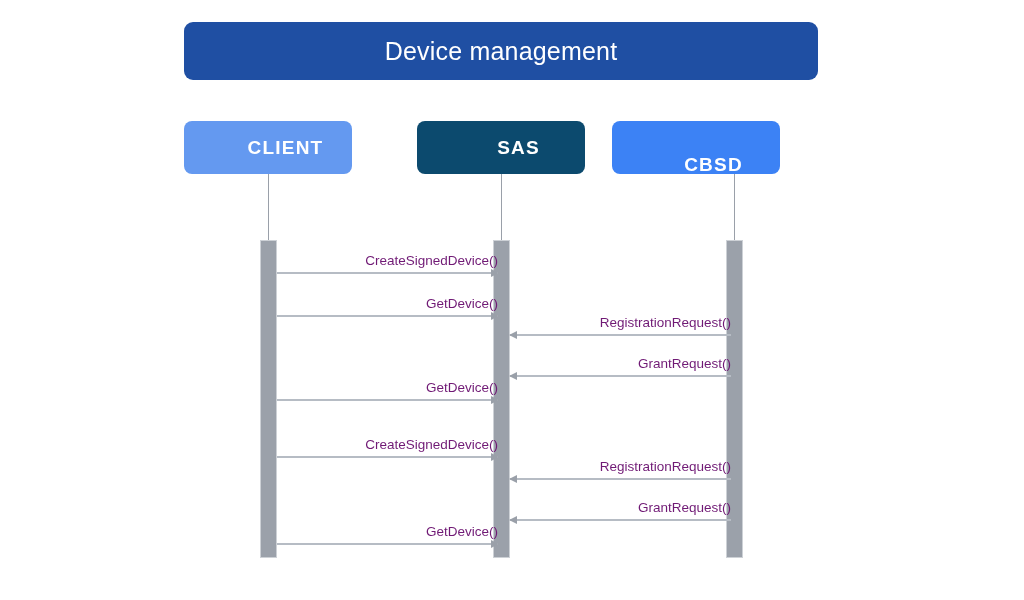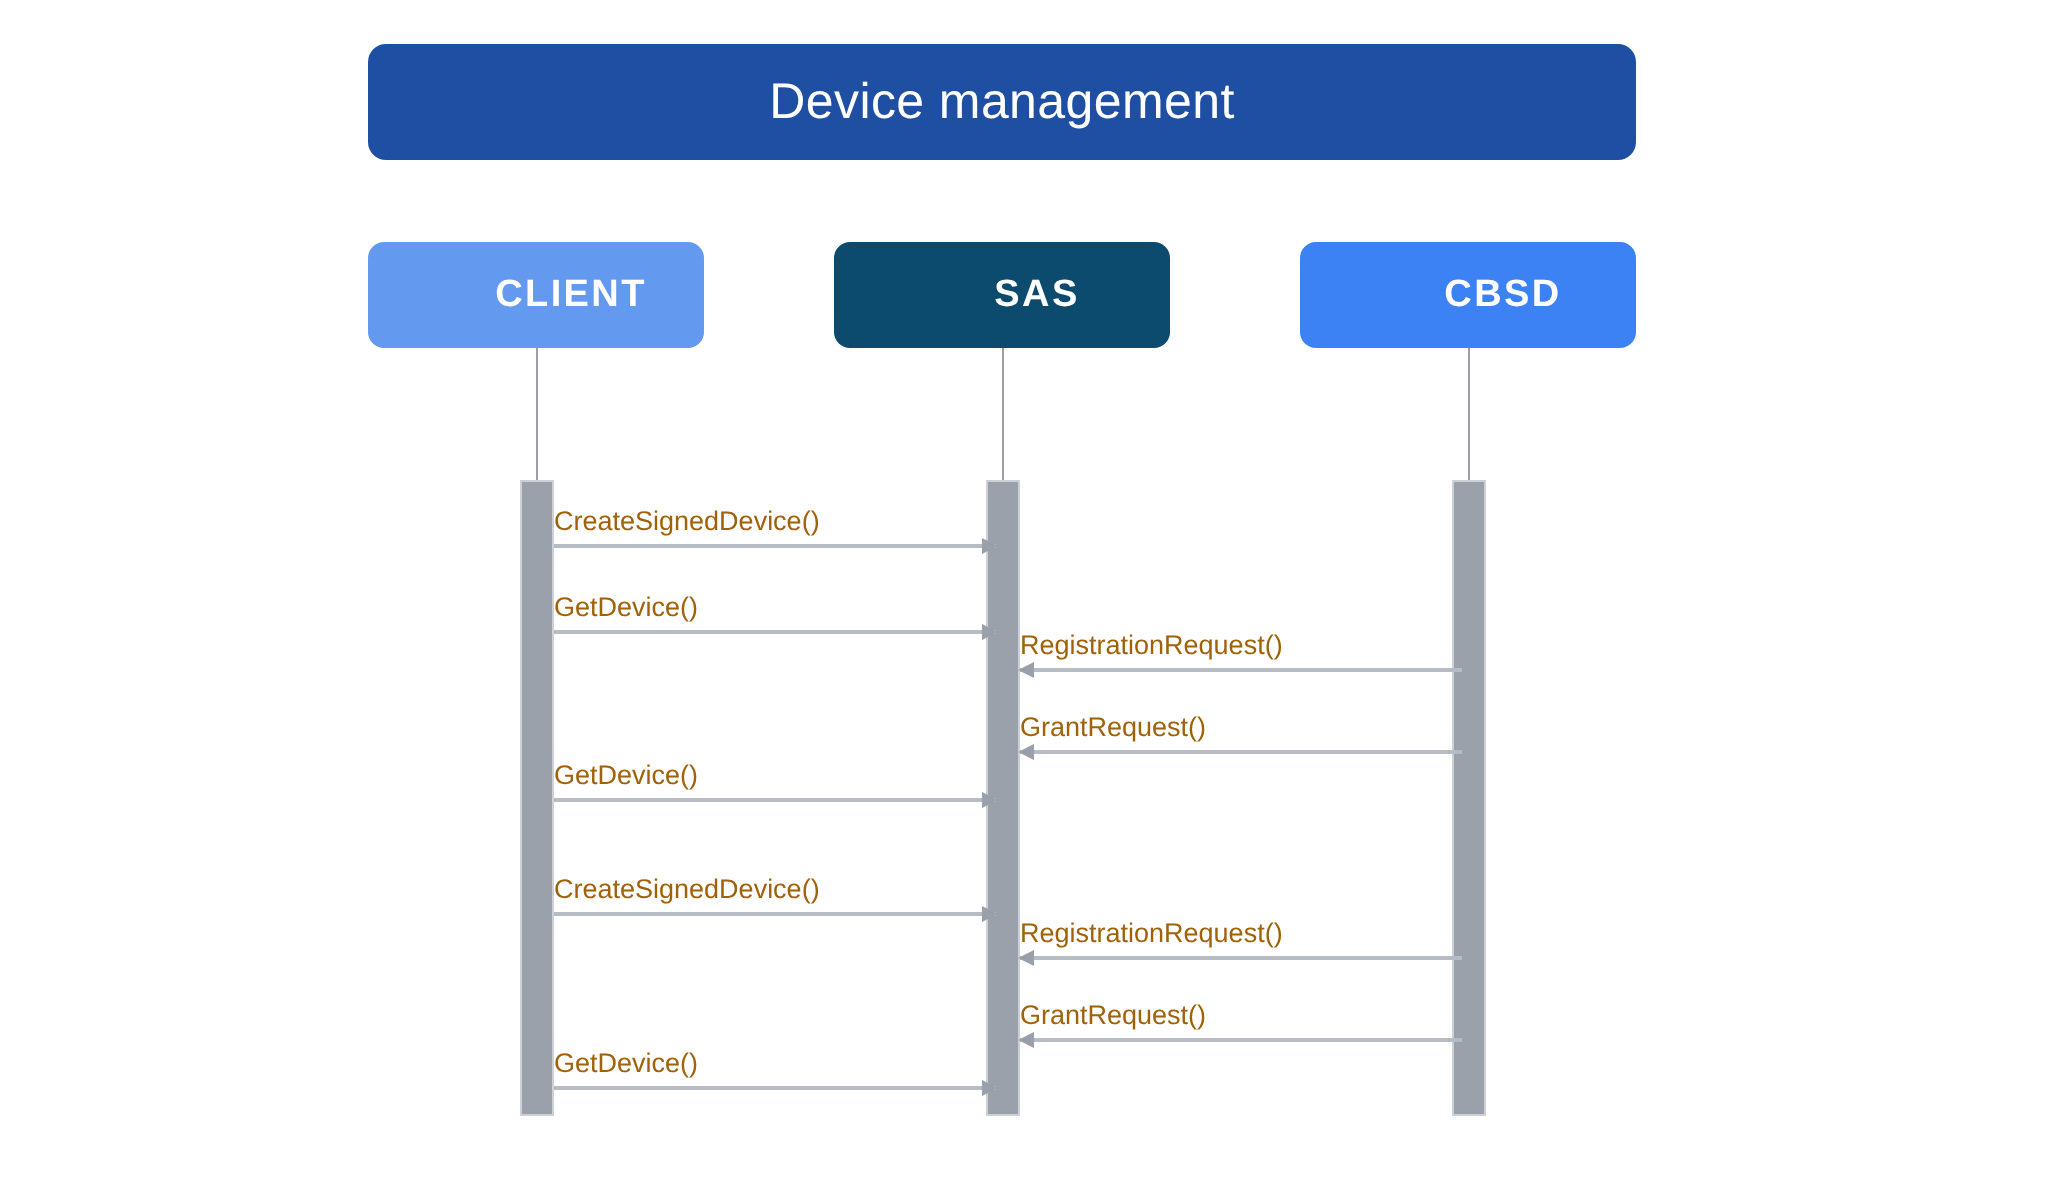--- a/index.html
+++ b/index.html
@@ -105,22 +105,22 @@
   }
   .message.dir-left .msg-head {
     left: -1px;
     border-right: 8px solid #9aa0a9;
   }
   .msg-label {
     position: absolute;
     bottom: 7px;
     left: 0;
     width: 100%;
-    text-align: left;
-    color: #a16207;
+    text-align: right;
+    color: #701a75;
     font-size: 13.5px;
     font-weight: 400;
     line-height: 1;
     white-space: nowrap;
   }
 </style>
 </head>
 <body>
 
 <div id="canvas">
@@ -129,21 +129,21 @@
     <span class="title-banner-text">Device management</span>
   </div>
 
   <div id="participants-layer">
       <div class="participant-box" style="left: 184px; background: rgb(100, 153, 240);">
         <span class="participant-label">CLIENT</span>
       </div>
       <div class="participant-box" style="left: 417px; background: #0c4a6e;">
         <span class="participant-label">SAS</span>
       </div>
-      <div class="participant-box" style="left: 650px; background: rgb(60, 130, 245);">
+      <div class="participant-box" style="left: 612px; background: rgb(60, 130, 245); align-items: flex-end;">
         <span class="participant-label">CBSD</span>
       </div>
     </div>
   <div id="lifelines-layer">
       <div class="lifeline" style="left: 268px; top: 174px; height: 66px;"></div>
       <div class="lifeline" style="left: 501px; top: 174px; height: 66px;"></div>
       <div class="lifeline" style="left: 734px; top: 174px; height: 66px;"></div>
     </div>
   <div id="activations-layer">
       <div class="activation" style="left: 260px; top: 240px; height: 318px;"></div>

